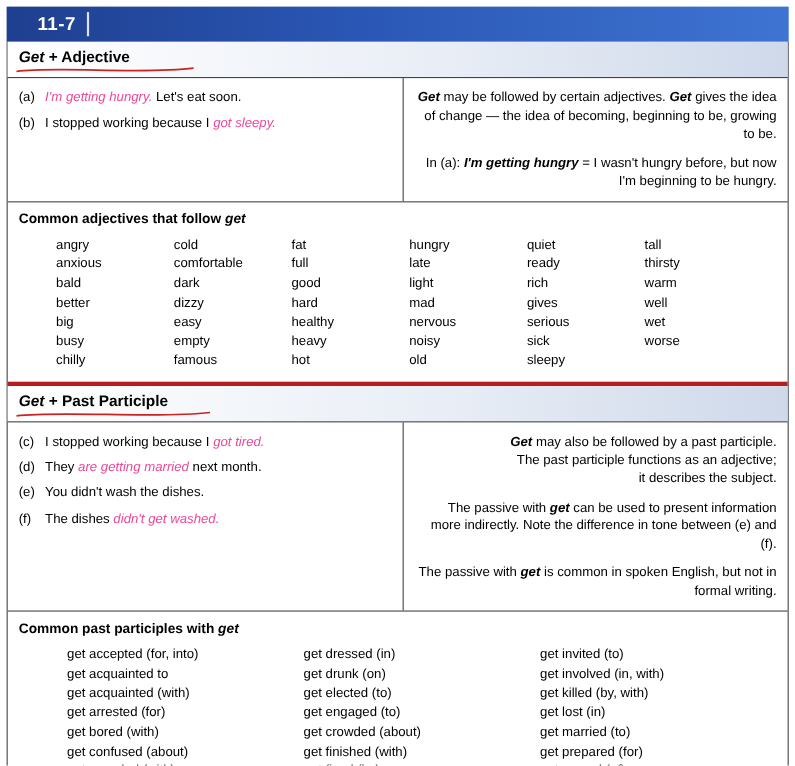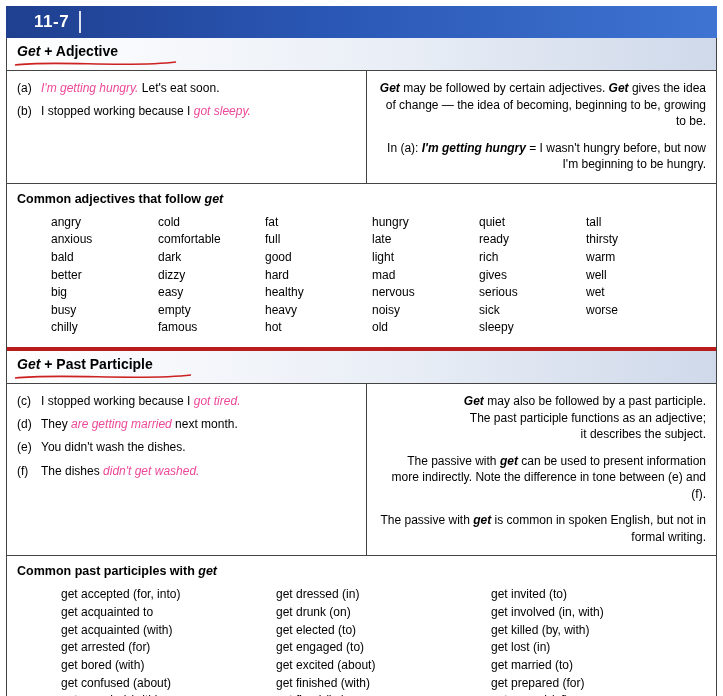--- a/index.html
+++ b/index.html
@@ -256,21 +256,21 @@
           <div>get bored (with)</div>
           <div>get confused (about)</div>
           <div>get crowded (with)</div>
 
         </div>
         <div class="col">
           <div>get dressed (in)</div>
           <div>get drunk (on)</div>
           <div>get elected (to)</div>
           <div>get engaged (to)</div>
-          <div>get excited (about)</div>
+          <div>get crowded (about)</div>
           <div>get finished (with)</div>
           <div>get fixed (by)</div>
 
         </div>
         <div class="col wide">
           <div>get invited (to)</div>
           <div>get involved (in, with)</div>
           <div>get killed (by, with)</div>
           <div>get lost (in)</div>
           <div>get married (to)</div>

